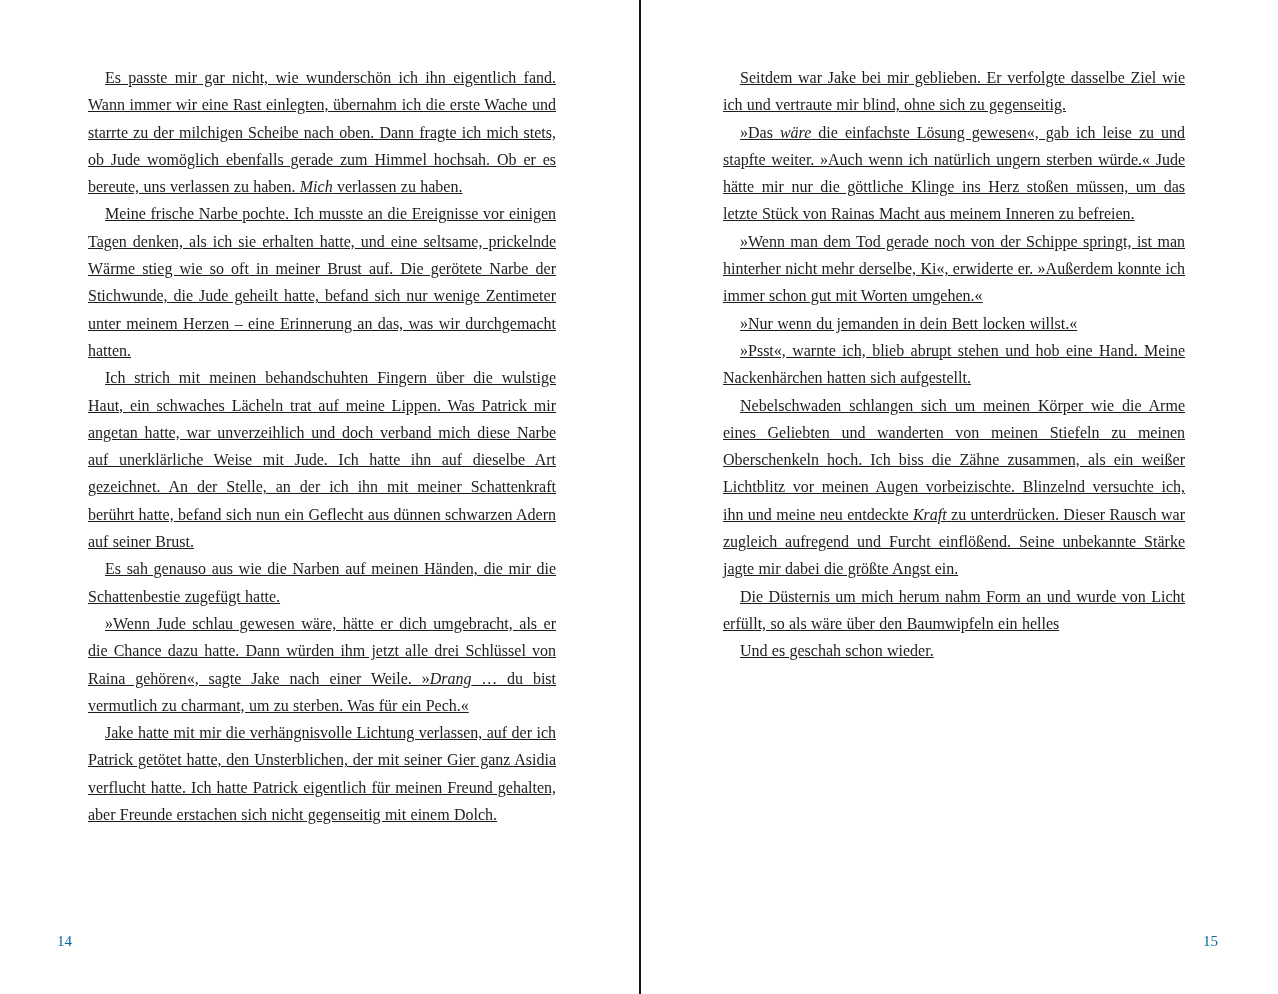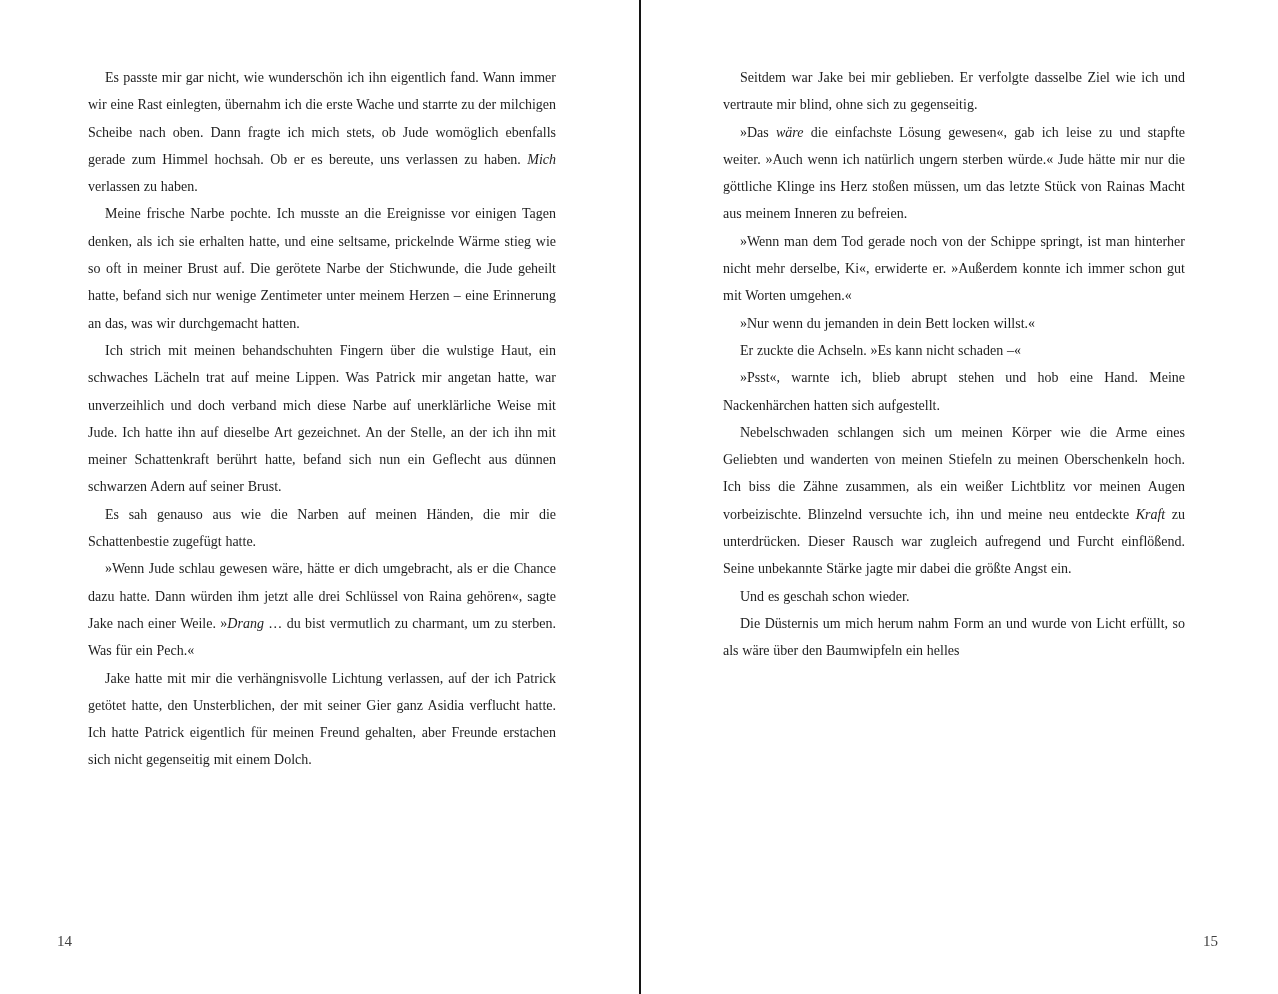--- a/index.html
+++ b/index.html
@@ -22,44 +22,45 @@
     position: absolute;
     left: 639px;
     top: 0;
     width: 2px;
     height: 994px;
     background: #141414;
   }
   .page-text {
     position: absolute;
     top: 64px;
-    font-size: 14px;
+    font-size: 16px;
     line-height: 27.3px;
     text-align: justify;
     hyphens: auto;
     -webkit-hyphens: auto;
     word-spacing: 0.02em;
+    text-decoration: underline;
   }
   .page-text.left {
     left: 88px;
     width: 468px;
   }
   .page-text.right {
     left: 723px;
     width: 462px;
   }
   .page-text p {
     margin: 0;
     text-indent: 17px;
   }
   .page-number {
     position: absolute;
     top: 933px;
     font-size: 15px;
-    color: #404040;
+    color: #0369a1;
   }
   .page-number.left { left: 57px; }
   .page-number.right { left: 1203px; }
   em { font-style: italic; }
 </style>
 </head>
 <body>
 
 <div class="spread">
 
@@ -72,24 +73,23 @@
       <p>Jake hatte mit mir die verhängnisvolle Lichtung verlassen, auf der ich Patrick getötet hatte, den Unsterblichen, der mit seiner Gier ganz Asidia verflucht hatte. Ich hatte Patrick eigentlich für meinen Freund gehalten, aber Freunde erstachen sich nicht gegenseitig mit einem Dolch.</p>
     </div>
 
   <div class="divider"></div>
 
   <div class="page-text right">
       <p>Seitdem war Jake bei mir geblieben. Er verfolgte dasselbe Ziel wie ich und vertraute mir blind, ohne sich zu gegenseitig.</p>
       <p>»Das <em>wäre</em> die einfachste Lösung gewesen«, gab ich leise zu und stapfte weiter. »Auch wenn ich natürlich ungern sterben würde.« Jude hätte mir nur die göttliche Klinge ins Herz stoßen müssen, um das letzte Stück von Rainas Macht aus meinem Inneren zu befreien.</p>
       <p>»Wenn man dem Tod gerade noch von der Schippe springt, ist man hinterher nicht mehr derselbe, Ki«, erwiderte er. »Außerdem konnte ich immer schon gut mit Worten umgehen.«</p>
       <p>»Nur wenn du jemanden in dein Bett locken willst.«</p>
-      <p>Er zuckte die Achseln. »Es kann nicht schaden –«</p>
       <p>»Psst«, warnte ich, blieb abrupt stehen und hob eine Hand. Meine Nackenhärchen hatten sich aufgestellt.</p>
       <p>Nebelschwaden schlangen sich um meinen Körper wie die Arme eines Geliebten und wanderten von meinen Stiefeln zu meinen Oberschenkeln hoch. Ich biss die Zähne zusammen, als ein weißer Lichtblitz vor meinen Augen vorbeizischte. Blinzelnd versuchte ich, ihn und meine neu entdeckte <em>Kraft</em> zu unterdrücken. Dieser Rausch war zugleich aufregend und Furcht einflößend. Seine unbekannte Stärke jagte mir dabei die größte Angst ein.</p>
+      <p>Die Düsternis um mich herum nahm Form an und wurde von Licht erfüllt, so als wäre über den Baumwipfeln ein helles</p>
       <p>Und es geschah schon wieder.</p>
-      <p>Die Düsternis um mich herum nahm Form an und wurde von Licht erfüllt, so als wäre über den Baumwipfeln ein helles</p>
     </div>
 
   <div class="page-number left">14</div>
 
   <div class="page-number right">15</div>
 
 </div>
 
 </body></html>

